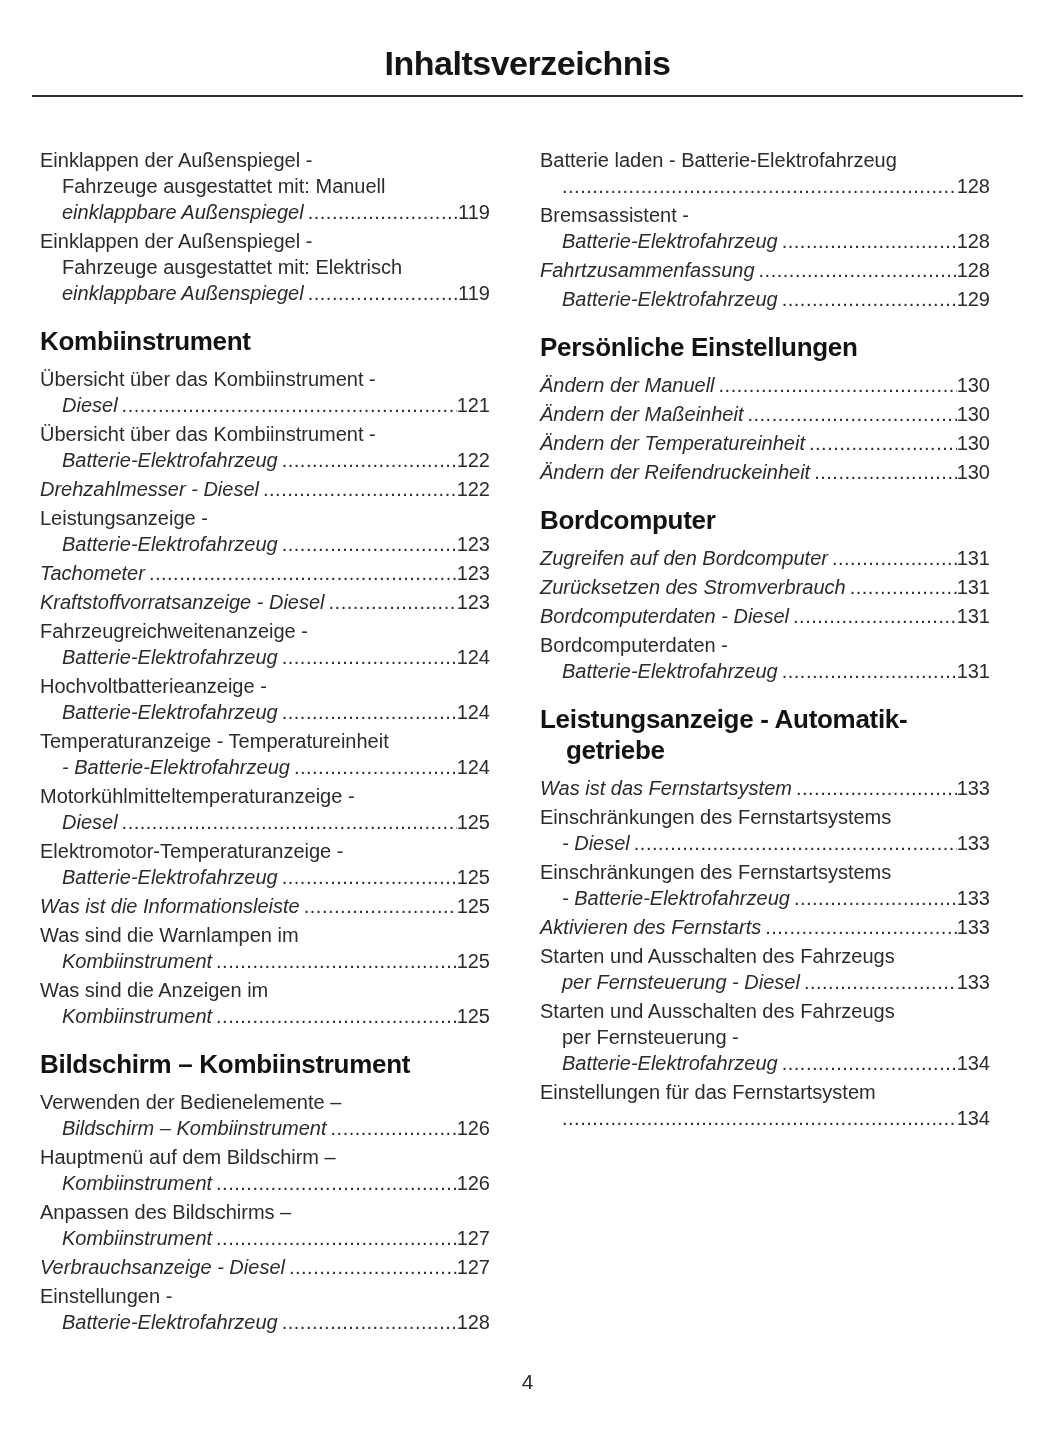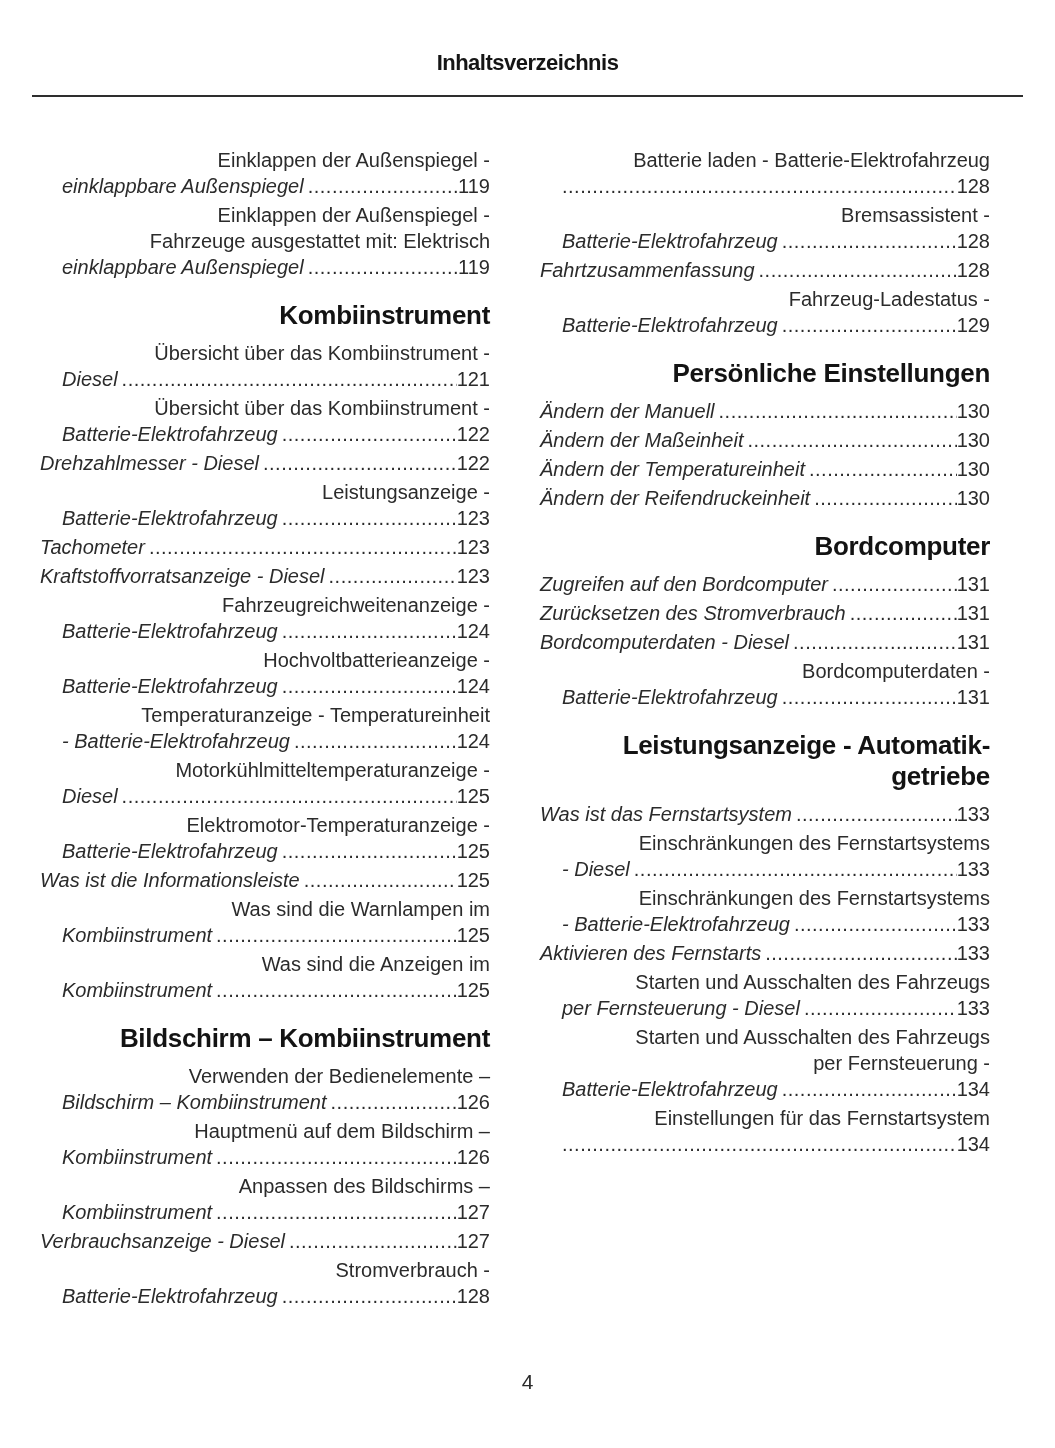--- a/index.html
+++ b/index.html
@@ -13,41 +13,40 @@
     height: 1448px;
     background: #ffffff;
     font-family: "Liberation Sans", sans-serif;
     color: #2b2b2b;
     overflow: hidden;
     box-sizing: border-box;
   }
   .doc-title {
     padding-top: 46px;
     text-align: center;
-    font-size: 22px;
+    font-size: 34px;
     font-weight: bold;
     letter-spacing: -0.5px;
     color: #151515;
     line-height: 34px;
   }
   .title-divider {
     border: none;
     border-top: 2px solid #2e2e2e;
     margin: 15px 32px 0 32px;
   }
   .columns {
     display: flex;
     gap: 50px;
     padding: 50px 34px 0 40px;
     box-sizing: border-box;
   }
   .col {
     width: 450px;
     flex: 0 0 450px;
-    text-align: right;
   }
   .toc-section { }
   .sec-heading {
     font-size: 26px;
     font-weight: bold;
     color: #131313;
     letter-spacing: -0.3px;
     line-height: 31px;
     margin: 20px 0 9px 0;
   }
@@ -100,20 +99,21 @@
 <body>
 
 <div class="page">
   <div class="doc-title">Inhaltsverzeichnis</div>
   <hr class="title-divider">
   <div class="columns">
     <div class="col">
         <div class="toc-section">
           <div class="entry">
             <div class="line">Einklappen der Außenspiegel -</div>
+            <div class="line cont">Fahrzeuge ausgestattet mit: Manuell</div>
             <div class="line cont last">
               <span class="etext">einklappbare Außenspiegel</span>
               <span class="dots"></span>
               <span class="pagenum">119</span>
             </div>
           </div>
           <div class="entry">
             <div class="line">Einklappen der Außenspiegel -</div>
             <div class="line cont">Fahrzeuge ausgestattet mit: Elektrisch</div>
             <div class="line cont last">
@@ -265,21 +265,21 @@
             </div>
           </div>
           <div class="entry">
             <div class="line last">
               <span class="etext">Verbrauchsanzeige - Diesel</span>
               <span class="dots"></span>
               <span class="pagenum">127</span>
             </div>
           </div>
           <div class="entry">
-            <div class="line">Stromverbrauch -</div>
+            <div class="line">Einstellungen -</div>
             <div class="line cont last">
               <span class="etext">Batterie-Elektrofahrzeug</span>
               <span class="dots"></span>
               <span class="pagenum">128</span>
             </div>
           </div>
         </div>
       </div>
     <div class="col">
         <div class="toc-section">
@@ -300,21 +300,20 @@
             </div>
           </div>
           <div class="entry">
             <div class="line last">
               <span class="etext">Fahrtzusammenfassung</span>
               <span class="dots"></span>
               <span class="pagenum">128</span>
             </div>
           </div>
           <div class="entry">
-            <div class="line">Fahrzeug-Ladestatus -</div>
             <div class="line cont last">
               <span class="etext">Batterie-Elektrofahrzeug</span>
               <span class="dots"></span>
               <span class="pagenum">129</span>
             </div>
           </div>
         </div>
         <div class="toc-section">
           <div class="sec-heading">
             <div class="hline">Persönliche Einstellungen</div>

